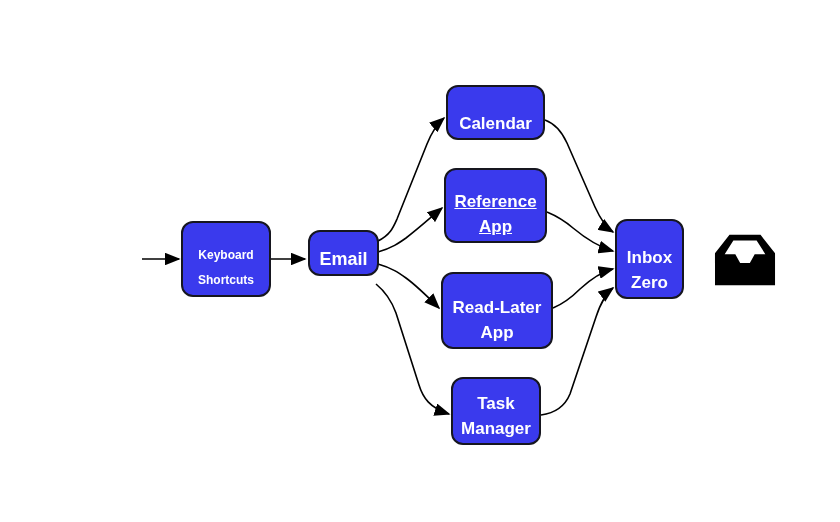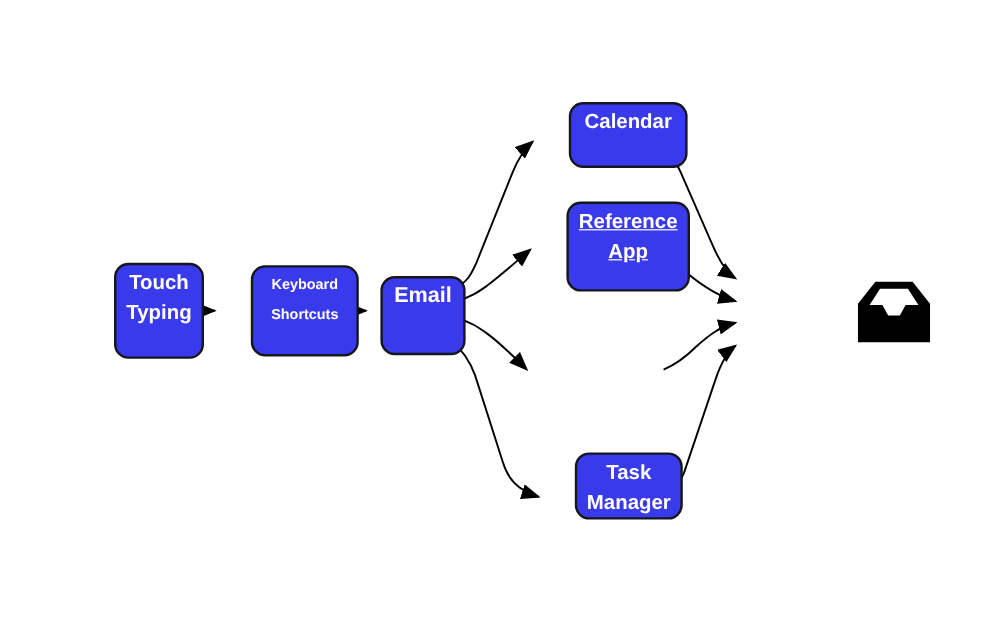--- a/index.html
+++ b/index.html
@@ -15,39 +15,38 @@
     width:840px;height:522px;
     background:var(--bg);
     overflow:hidden;
     font-family:"Liberation Sans",sans-serif;
   }
   .edge-layer{position:absolute;left:0;top:0;width:840px;height:522px;}
   .edge{stroke:var(--edge-color);stroke-width:1.6;fill:none;}
   .arrowhead{fill:var(--edge-color);}
   .node{
     position:absolute;
-    display:flex;align-items:flex-start;justify-content:center;
+    display:flex;align-items:flex-end;justify-content:center;
     text-align:center;
     background:var(--node-fill);
     border:2.5px solid var(--node-border);
     border-radius:12px;
     color:var(--text-color);
     font-weight:bold;
     font-size:17px;line-height:25px;
     box-sizing:border-box;
     padding:2px 3px;
-    margin-left:28px;
   }
   #n-touch    {left:67px;  top:219px; width:75px;  height:80px;}
   #n-keyboard {left:181px; top:221px; width:90px;  height:76px; font-size:12px;}
-  #n-email    {left:289px; top:230px; width:71px;  height:66px; font-size:18px;}
+  #n-email    {left:308px; top:230px; width:71px;  height:46px; font-size:18px;}
   #n-calendar {left:446px; top:85px;  width:99px;  height:55px;}
   #n-reference{left:444px; top:168px; width:103px; height:75px;text-decoration:underline;}
   #n-readlater{left:441px; top:272px; width:112px; height:77px;}
-  #n-task     {left:451px; top:377px; width:90px;  height:56px;}
+  #n-task     {left:451px; top:377px; width:90px;  height:68px;}
   #n-inboxzero{left:615px; top:219px; width:69px;  height:80px;}
   .tray-icon{position:absolute;left:714px;top:231px;width:62px;height:57px;}
 </style>
 </head>
 <body>
 
 <div class="canvas">
 
   <svg class="edge-layer" width="840" height="522" viewBox="0 0 840 522" xmlns="http://www.w3.org/2000/svg">
     <defs>
@@ -60,44 +59,47 @@
     <path class="edge" marker-end="url(#arrow)" d="M378 241 C390 235 393 228 397 219 L427 144 C431 134 436 125 444 118"></path>
     <path class="edge" marker-end="url(#arrow)" d="M378 252 C392 248 399 243 406 238 C418 229 430 218 442 208"></path>
     <path class="edge" marker-end="url(#arrow)" d="M378 264 C392 268 399 273 406 278 C417 286 428 297 439 308"></path>
     <path class="edge" marker-end="url(#arrow)" d="M376 284 C387 293 392 302 396 313 L419 385 C423 398 430 408 449 414"></path>
     <path class="edge" marker-end="url(#arrow)" d="M545 120 C556 124 562 132 567 143 L595 207 C600 218 605 227 613 232"></path>
     <path class="edge" marker-end="url(#arrow)" d="M547 212 C559 217 566 222 573 228 C585 238 599 247 613 251"></path>
     <path class="edge" marker-end="url(#arrow)" d="M553 308 C565 303 572 297 580 289 C592 278 601 272 613 269"></path>
     <path class="edge" marker-end="url(#arrow)" d="M541 415 C556 413 565 406 570 394 L596 317 C600 305 605 294 613 288"></path>
   </svg>
 
-  <div class="node" id="n-touch">
-    <span>Touch Typing</span>
-  </div>
 
   <div class="node" id="n-keyboard">
     <span>Keyboard Shortcuts</span>
   </div>
 
   <div class="node" id="n-email">
     <span>Email</span>
   </div>
 
   <div class="node" id="n-calendar">
     <span>Calendar</span>
   </div>
 
   <div class="node" id="n-reference">
     <span>Reference App</span>
   </div>
 
+  <div class="node" id="n-readlater">
+    <span>Read-Later App</span>
+  </div>
 
   <div class="node" id="n-task">
     <span>Task Manager</span>
   </div>
 
+  <div class="node" id="n-inboxzero">
+    <span>Inbox Zero</span>
+  </div>
 
   <svg class="tray-icon" viewBox="0 0 64 57" xmlns="http://www.w3.org/2000/svg">
     <path fill="#000000" fill-rule="evenodd" d="M16 3 L48 3 L63 22 L63 55 L1 55 L1 22 Z
              M20 9 L44 9 L53 23 L42 23 L37 32 L27 32 L22 23 L11 23 Z"></path>
   </svg>
 
 </div>
 
 </body></html>

